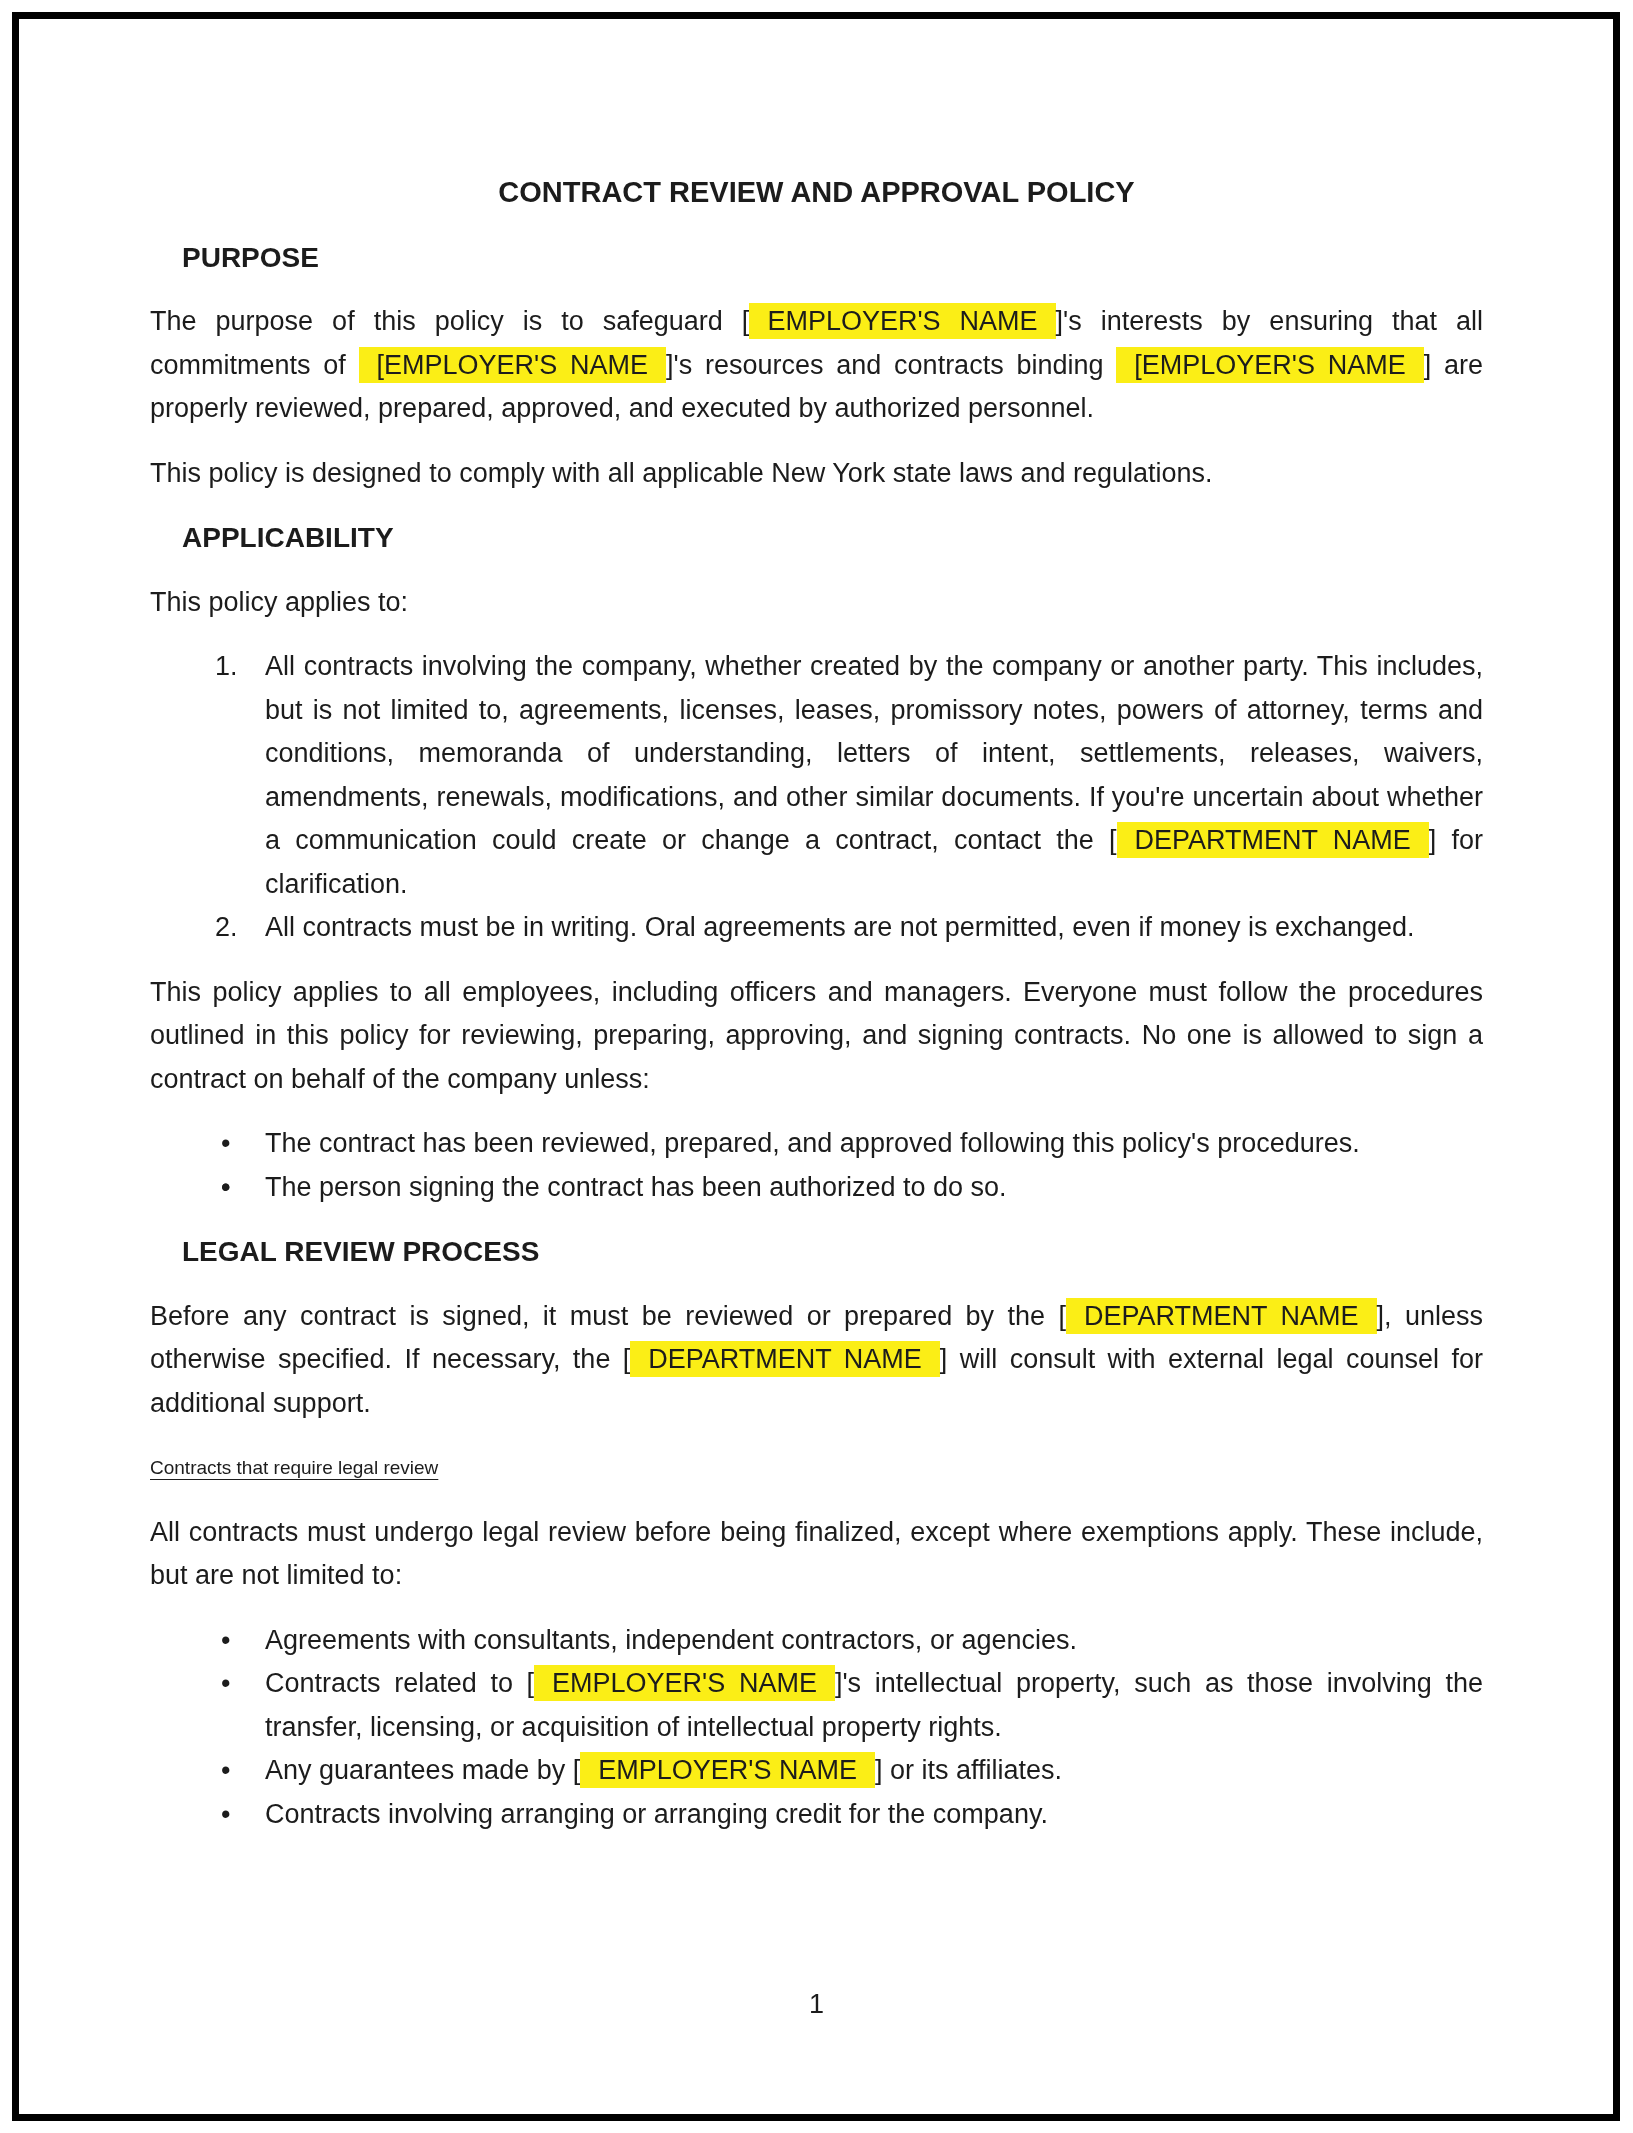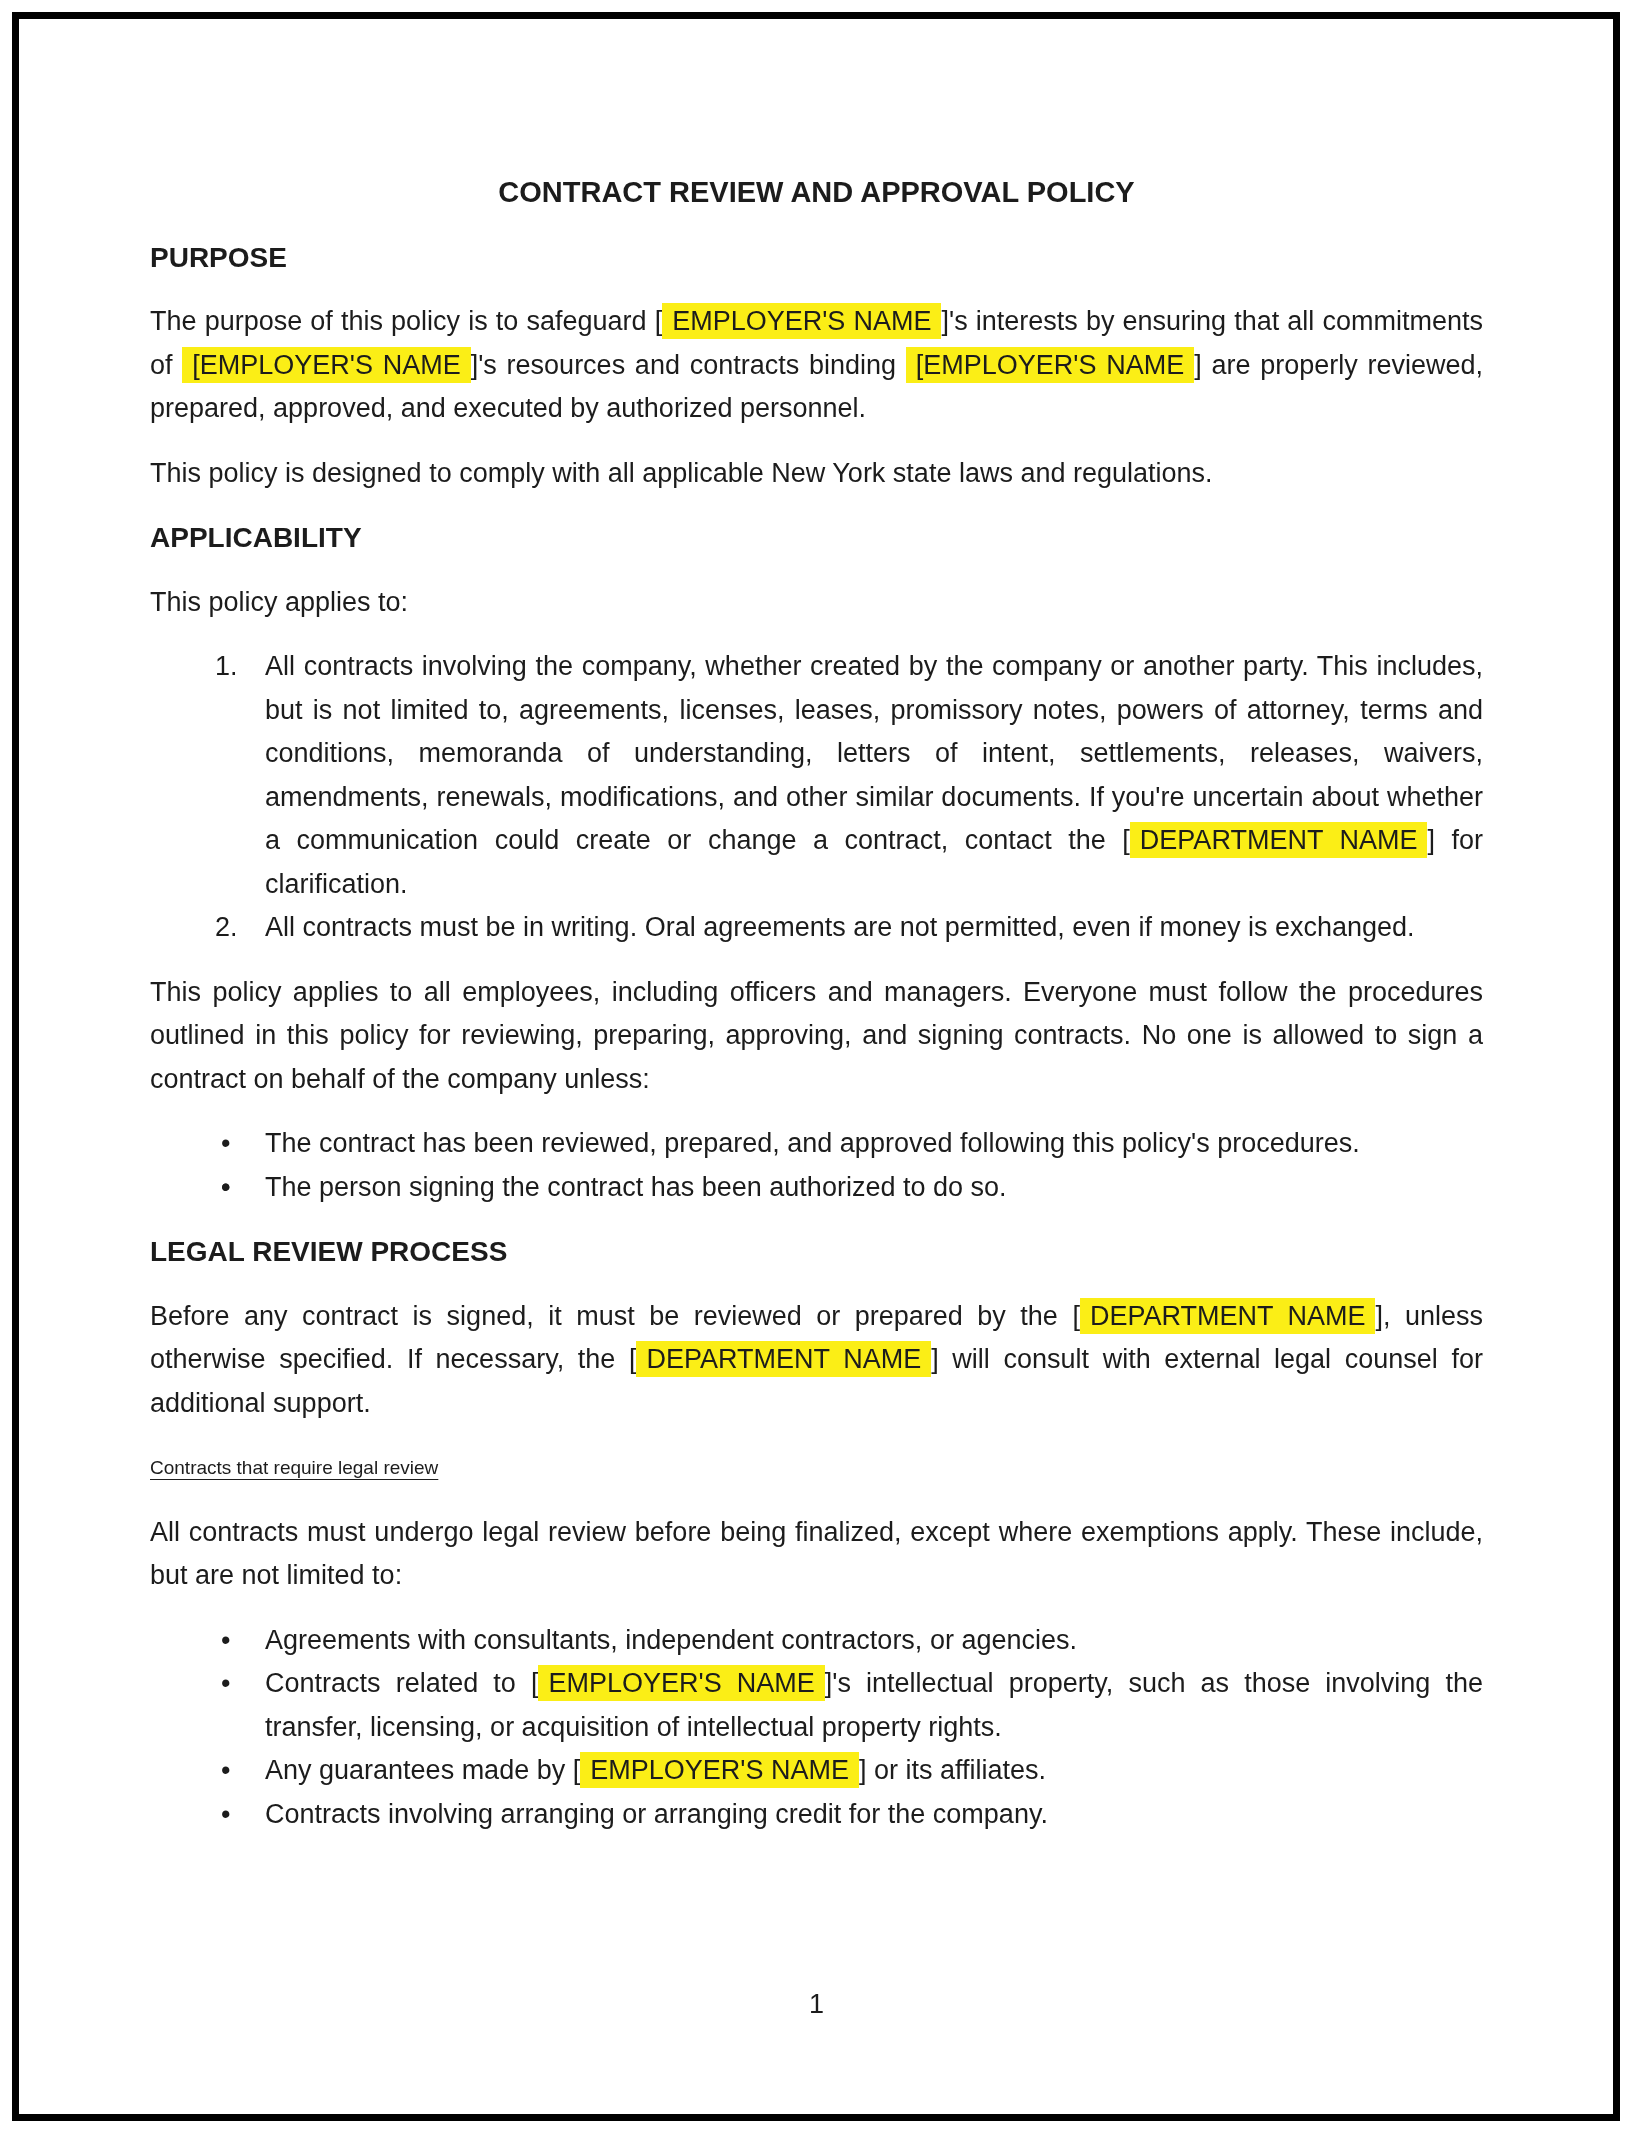--- a/index.html
+++ b/index.html
@@ -31,20 +31,21 @@
   h1.doc-title {
     font-size:29px;
     font-weight:bold;
     text-align:center;
     line-height:43.5px;
   }
   h2.section-heading {
     font-size:28px;
     font-weight:bold;
     line-height:43.5px;
+    margin-left:32px;
   }
   h3.subsection-heading {
     font-size:19px;
     font-weight:normal;
     text-decoration:underline;
     text-underline-offset:5px;
     line-height:43.5px;
   }
   p.paragraph { text-align:justify; }
   .list { }
@@ -55,21 +56,21 @@
   }
   .li .marker {
     position:absolute;
     left:65px;
     top:0;
     text-align:left;
   }
   .li.bullet .marker { left:71px; }
   .hl {
     background:var(--hl,#fbee16);
-    padding:3px 10px;
+    padding:3px 18px;
   }
   .footer {
     position:absolute;
     top:1983px;
     left:0;
     width:100%;
     text-align:center;
     font-size:27px;
     line-height:43.5px;
   }

